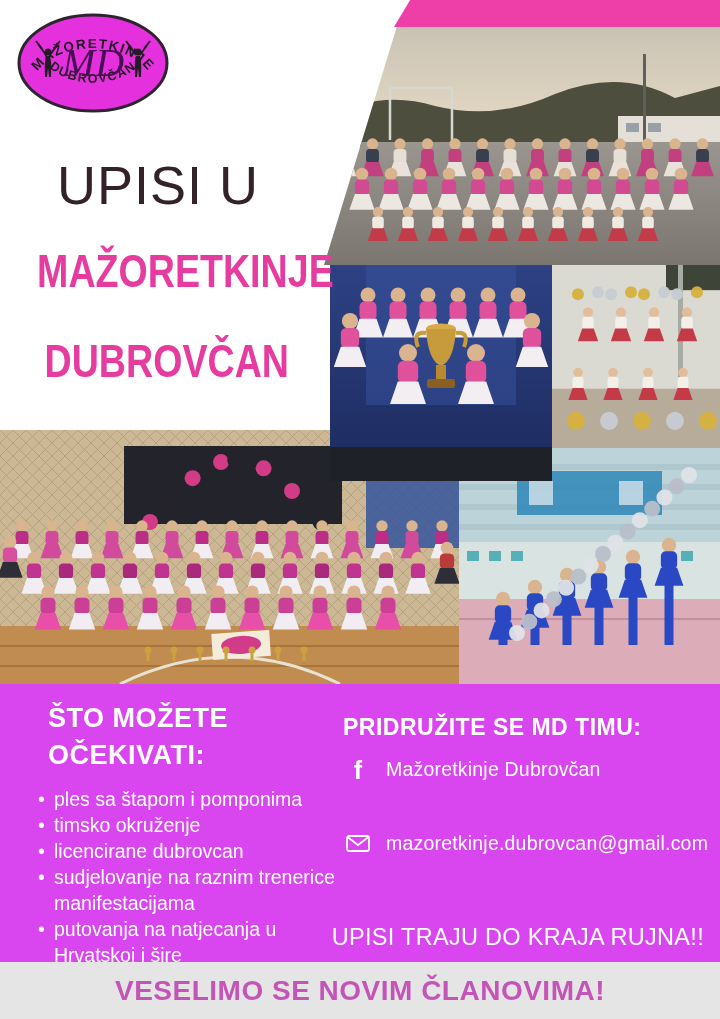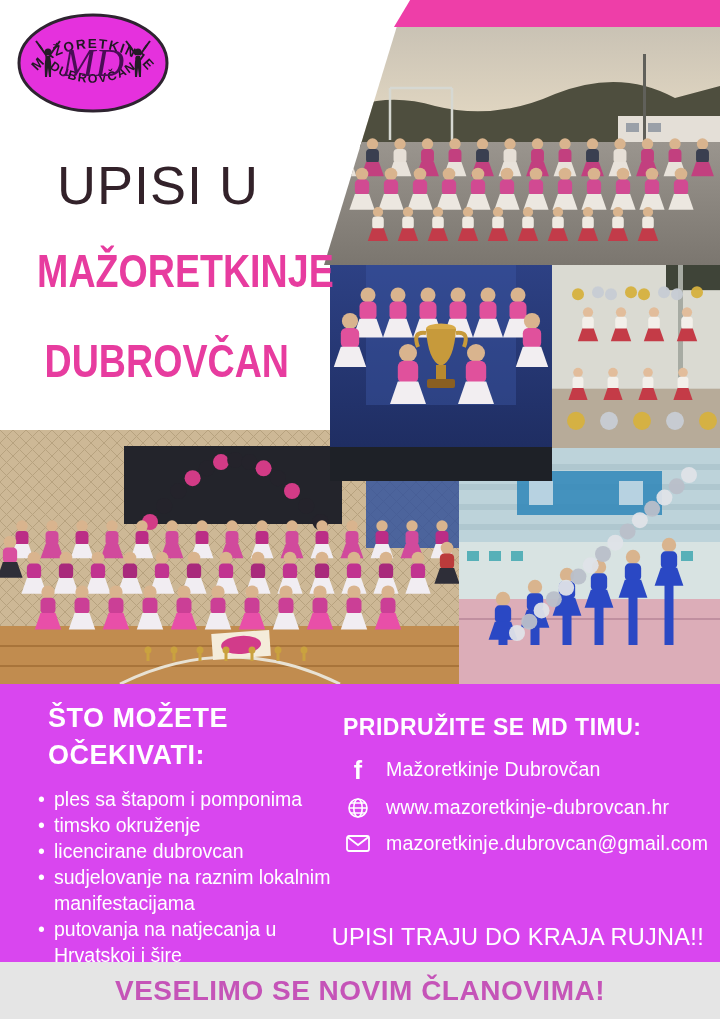--- a/index.html
+++ b/index.html
@@ -552,39 +552,29 @@
 
   <section class="pink">
     <div class="expect-h">
       <div>ŠTO MOŽETE</div>
       <div>OČEKIVATI:</div>
     </div>
     <ul class="bullets">
       <li>ples sa štapom i pomponima</li>
       <li>timsko okruženje</li>
       <li>licencirane dubrovcan</li>
-      <li>sudjelovanje na raznim lokalnim manifestacijama</li>
+      <li>sudjelovanje na raznim trenerice manifestacijama</li>
       <li>putovanja na natjecanja u Hrvatskoj i šire</li>
     </ul>
 
     <div class="join-h">PRIDRUŽITE SE MD TIMU:</div>
 
     <div class="contact" id="c0">
       <span class="cicon fb">f</span>
       <span>Mažoretkinje Dubrovčan</span>
-    </div>
-    <div class="contact" id="c1">
-      <span class="cicon">
-        <svg width="22" height="22" viewBox="0 0 22 22" fill="none" stroke="#fff" stroke-width="1.6">
-          <circle cx="11" cy="11" r="9"></circle>
-            <ellipse cx="11" cy="11" rx="4.2" ry="9"></ellipse>
-          <path d="M2 11 H20 M3.5 6 H18.5 M3.5 16 H18.5"></path>
-        </svg>
-      </span>
-      <span>www.mazoretkinje-dubrovcan.hr</span>
     </div>
     <div class="contact" id="c2">
       <span class="cicon">
         <svg width="24" height="17" viewBox="0 0 24 17" fill="none" stroke="#fff" stroke-width="1.8">
           <rect x="1" y="1" width="22" height="15" rx="2"></rect>
             <path d="M1.5 2 L12 10 L22.5 2"></path>
         </svg>
       </span>
       <span>mazoretkinje.dubrovcan@gmail.com</span>
     </div>

